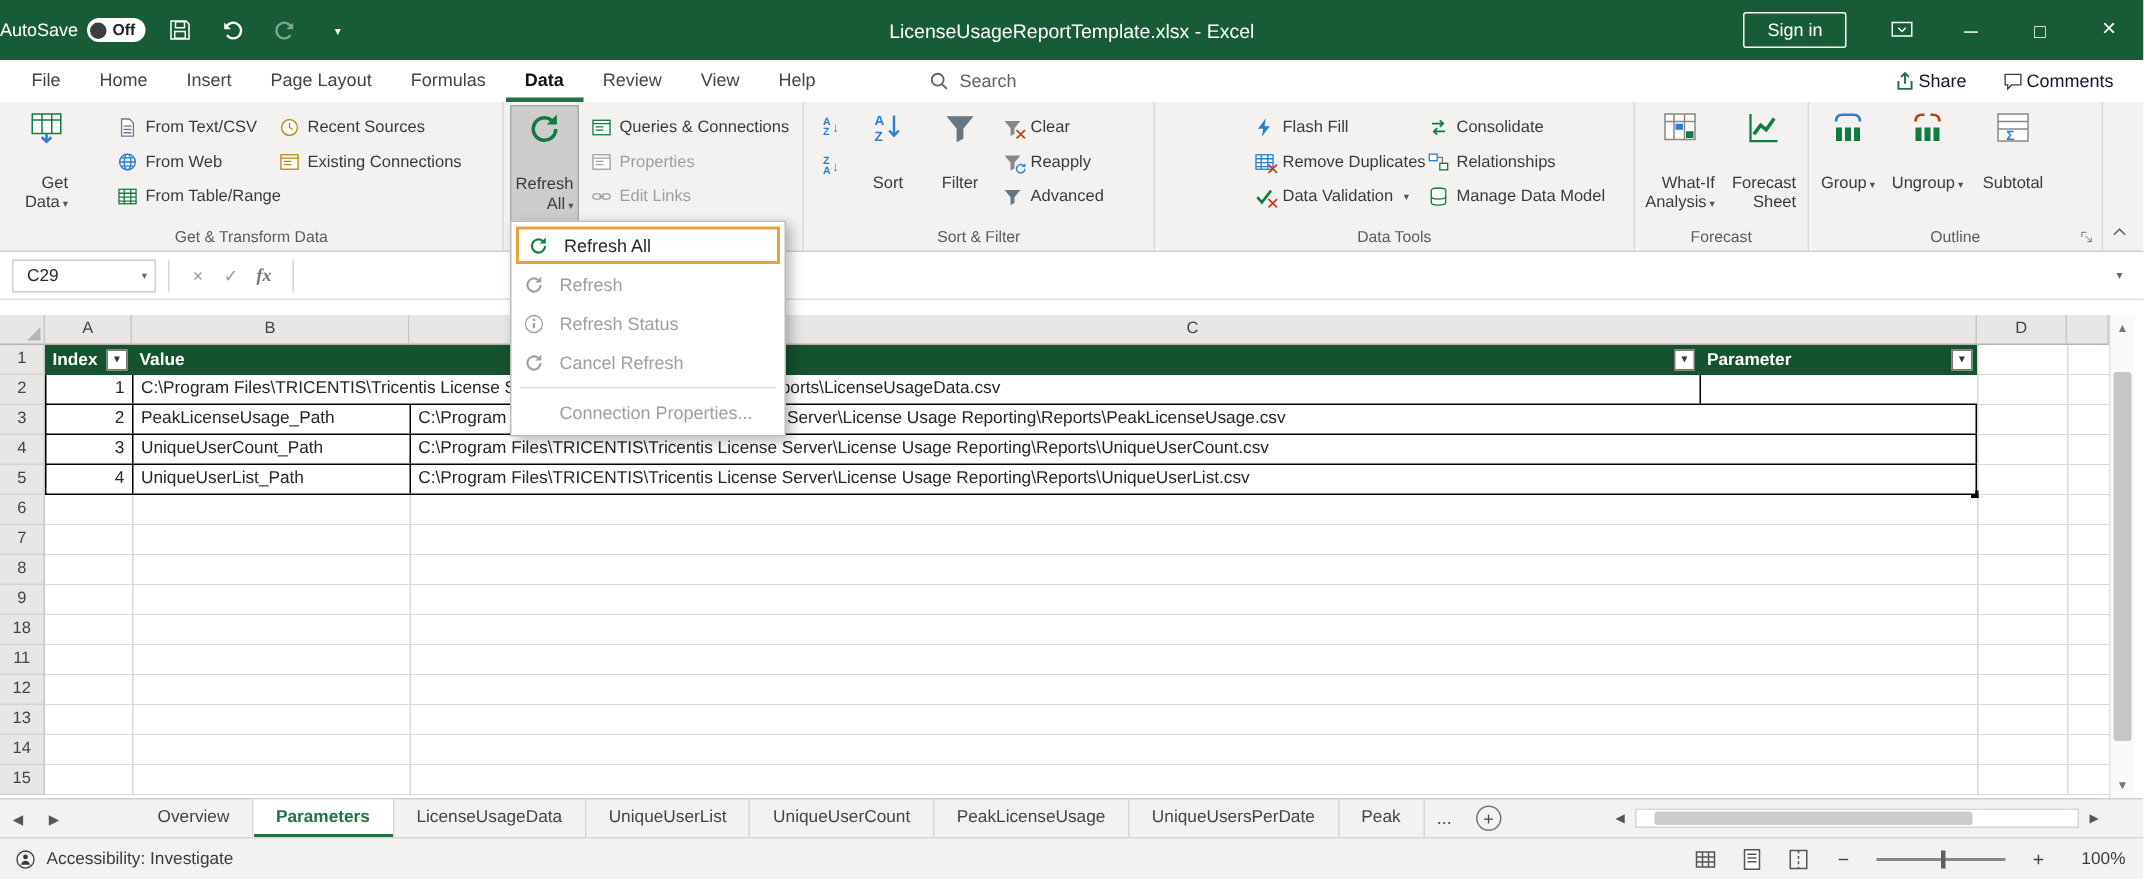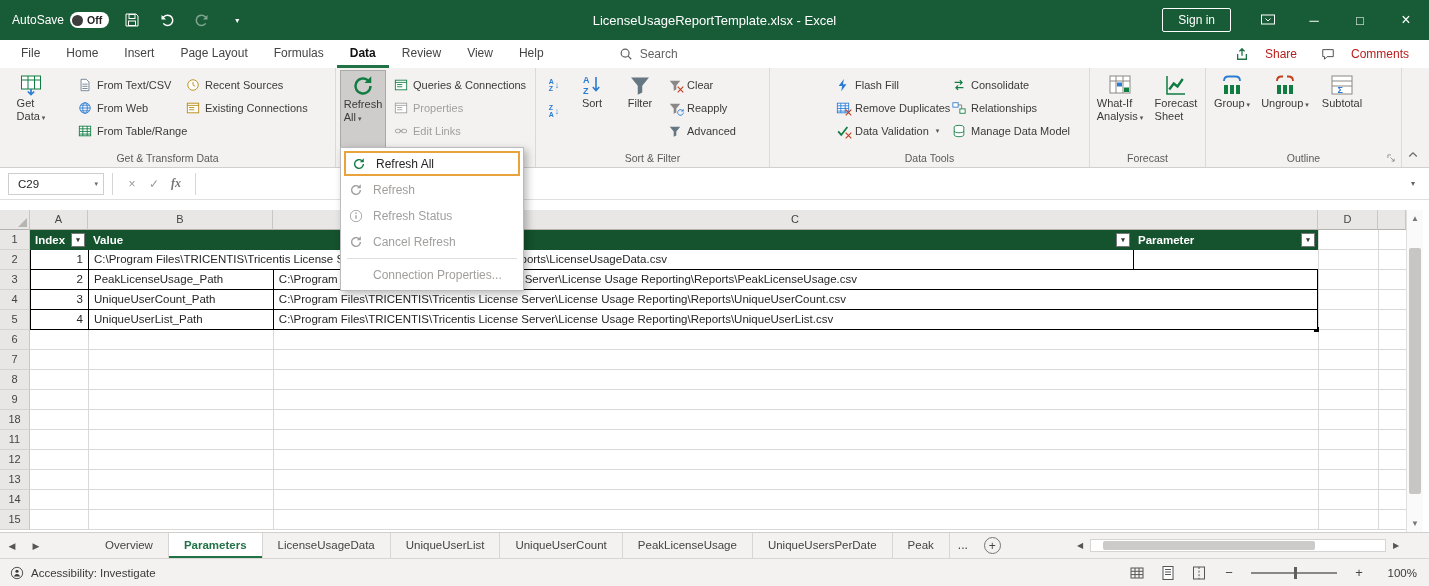--- a/index.html
+++ b/index.html
@@ -5,45 +5,45 @@
 *{margin:0;padding:0;box-sizing:border-box}
 body{width:1429px;height:586px;position:relative;overflow:hidden;background:#fff;
      font-family:"Liberation Sans",sans-serif;font-size:12px;color:#262626}
 svg{display:block}
 .i14{width:14px;height:14px;flex:0 0 14px}
 .i16{width:16px;height:16px}
 .i24{width:24px;height:24px}
 
 #titlebar{position:absolute;left:0;top:0;width:1429px;height:40px;background:#185C37;
           display:flex;align-items:center;color:#fff}
-.qat{display:flex;align-items:center;gap:11px;padding-left:12px}
+.qat{display:flex;align-items:center;gap:11px;padding-left:0}
 .autosave{display:flex;align-items:center;gap:6px;font-size:12px}
 .as-pill{display:flex;align-items:center;gap:4px;background:#fff;border-radius:9px;height:16px;padding:2px 7px 2px 2px;color:#222}
 .as-knob{width:11px;height:11px;border-radius:50%;background:#3d3d3d}
 .as-state{font-size:10.5px;font-weight:700}
 .qbtn{width:24px;height:24px;display:flex;align-items:center;justify-content:center}
 .dim{opacity:.45}
 #win-title{position:absolute;left:0;right:0;text-align:center;font-size:13px;pointer-events:none}
 .tright{margin-left:auto;display:flex;align-items:center;height:100%}
 .signin{border:1px solid #fff;border-radius:2px;padding:4px 15px;font-size:12px;margin-right:14px}
 .wbtn{width:46px;height:100%;display:flex;align-items:center;justify-content:center;font-size:13px}
 
 #tabrow{position:absolute;left:0;top:40px;width:1429px;height:28px;background:#fff;display:flex;align-items:center}
 .rtab{height:28px;line-height:27px;padding:0 13px;font-size:12px;color:#444}
 .rtab.active{box-shadow:inset 0 -3px 0 #217346;color:#111;font-weight:700}
 .searchbox{display:flex;align-items:center;gap:7px;margin-left:62px;color:#616161}
 .trright{margin-left:auto;display:flex;align-items:center;gap:24px;padding-right:20px}
-.trbtn{display:flex;align-items:center;gap:16px;color:#b91c1c}
+.trbtn{display:flex;align-items:center;gap:2px;color:#0f172a}
 
 #ribbon{position:absolute;left:0;top:68px;width:1429px;height:100px;background:#F3F2F1;border-bottom:1px solid #D2D0CE}
 .rgroup{position:absolute;top:0;height:99px;border-right:1px solid #DCDAD8}
 .glabel{position:absolute;bottom:3px;left:0;right:0;text-align:center;font-size:10.5px;color:#5C5B59;white-space:nowrap}
 .bigbtn{position:absolute;top:2px;height:78px;display:flex;flex-direction:column;align-items:center;padding-top:3px}
 .bigbtn.pressed{background:#CFCDCB;border:1px solid #ABA9A7}
-.captxt{margin-top:0;font-size:11px;line-height:13px;text-align:left;color:#3B3A39}
+.captxt{margin-top:19px;font-size:11px;line-height:13px;text-align:right;color:#3B3A39}
 .cap{white-space:pre-line}
 .bcaret{font-size:7px;color:#555;margin-left:2px}
 .smallbtn{position:absolute;height:21px;display:flex;align-items:center;gap:5px;font-size:11px;color:#3B3A39;white-space:nowrap}
 .smallbtn.dis{color:#A19F9D}
 .azbtn{position:absolute;width:24px;height:22px;display:flex;align-items:center;justify-content:center;gap:1px}
 .azi{display:flex;flex-direction:column;font-size:7px;font-weight:700;line-height:7px;color:#2B7CD3}
 .azar{font-size:9px;color:#2B7CD3}
 .launcher{position:absolute;right:5px;bottom:4px}
 #collapse-ribbon{position:absolute;right:10px;bottom:6px}
 .cmp{position:relative;display:inline-block;width:14px;height:14px;flex:0 0 14px}

